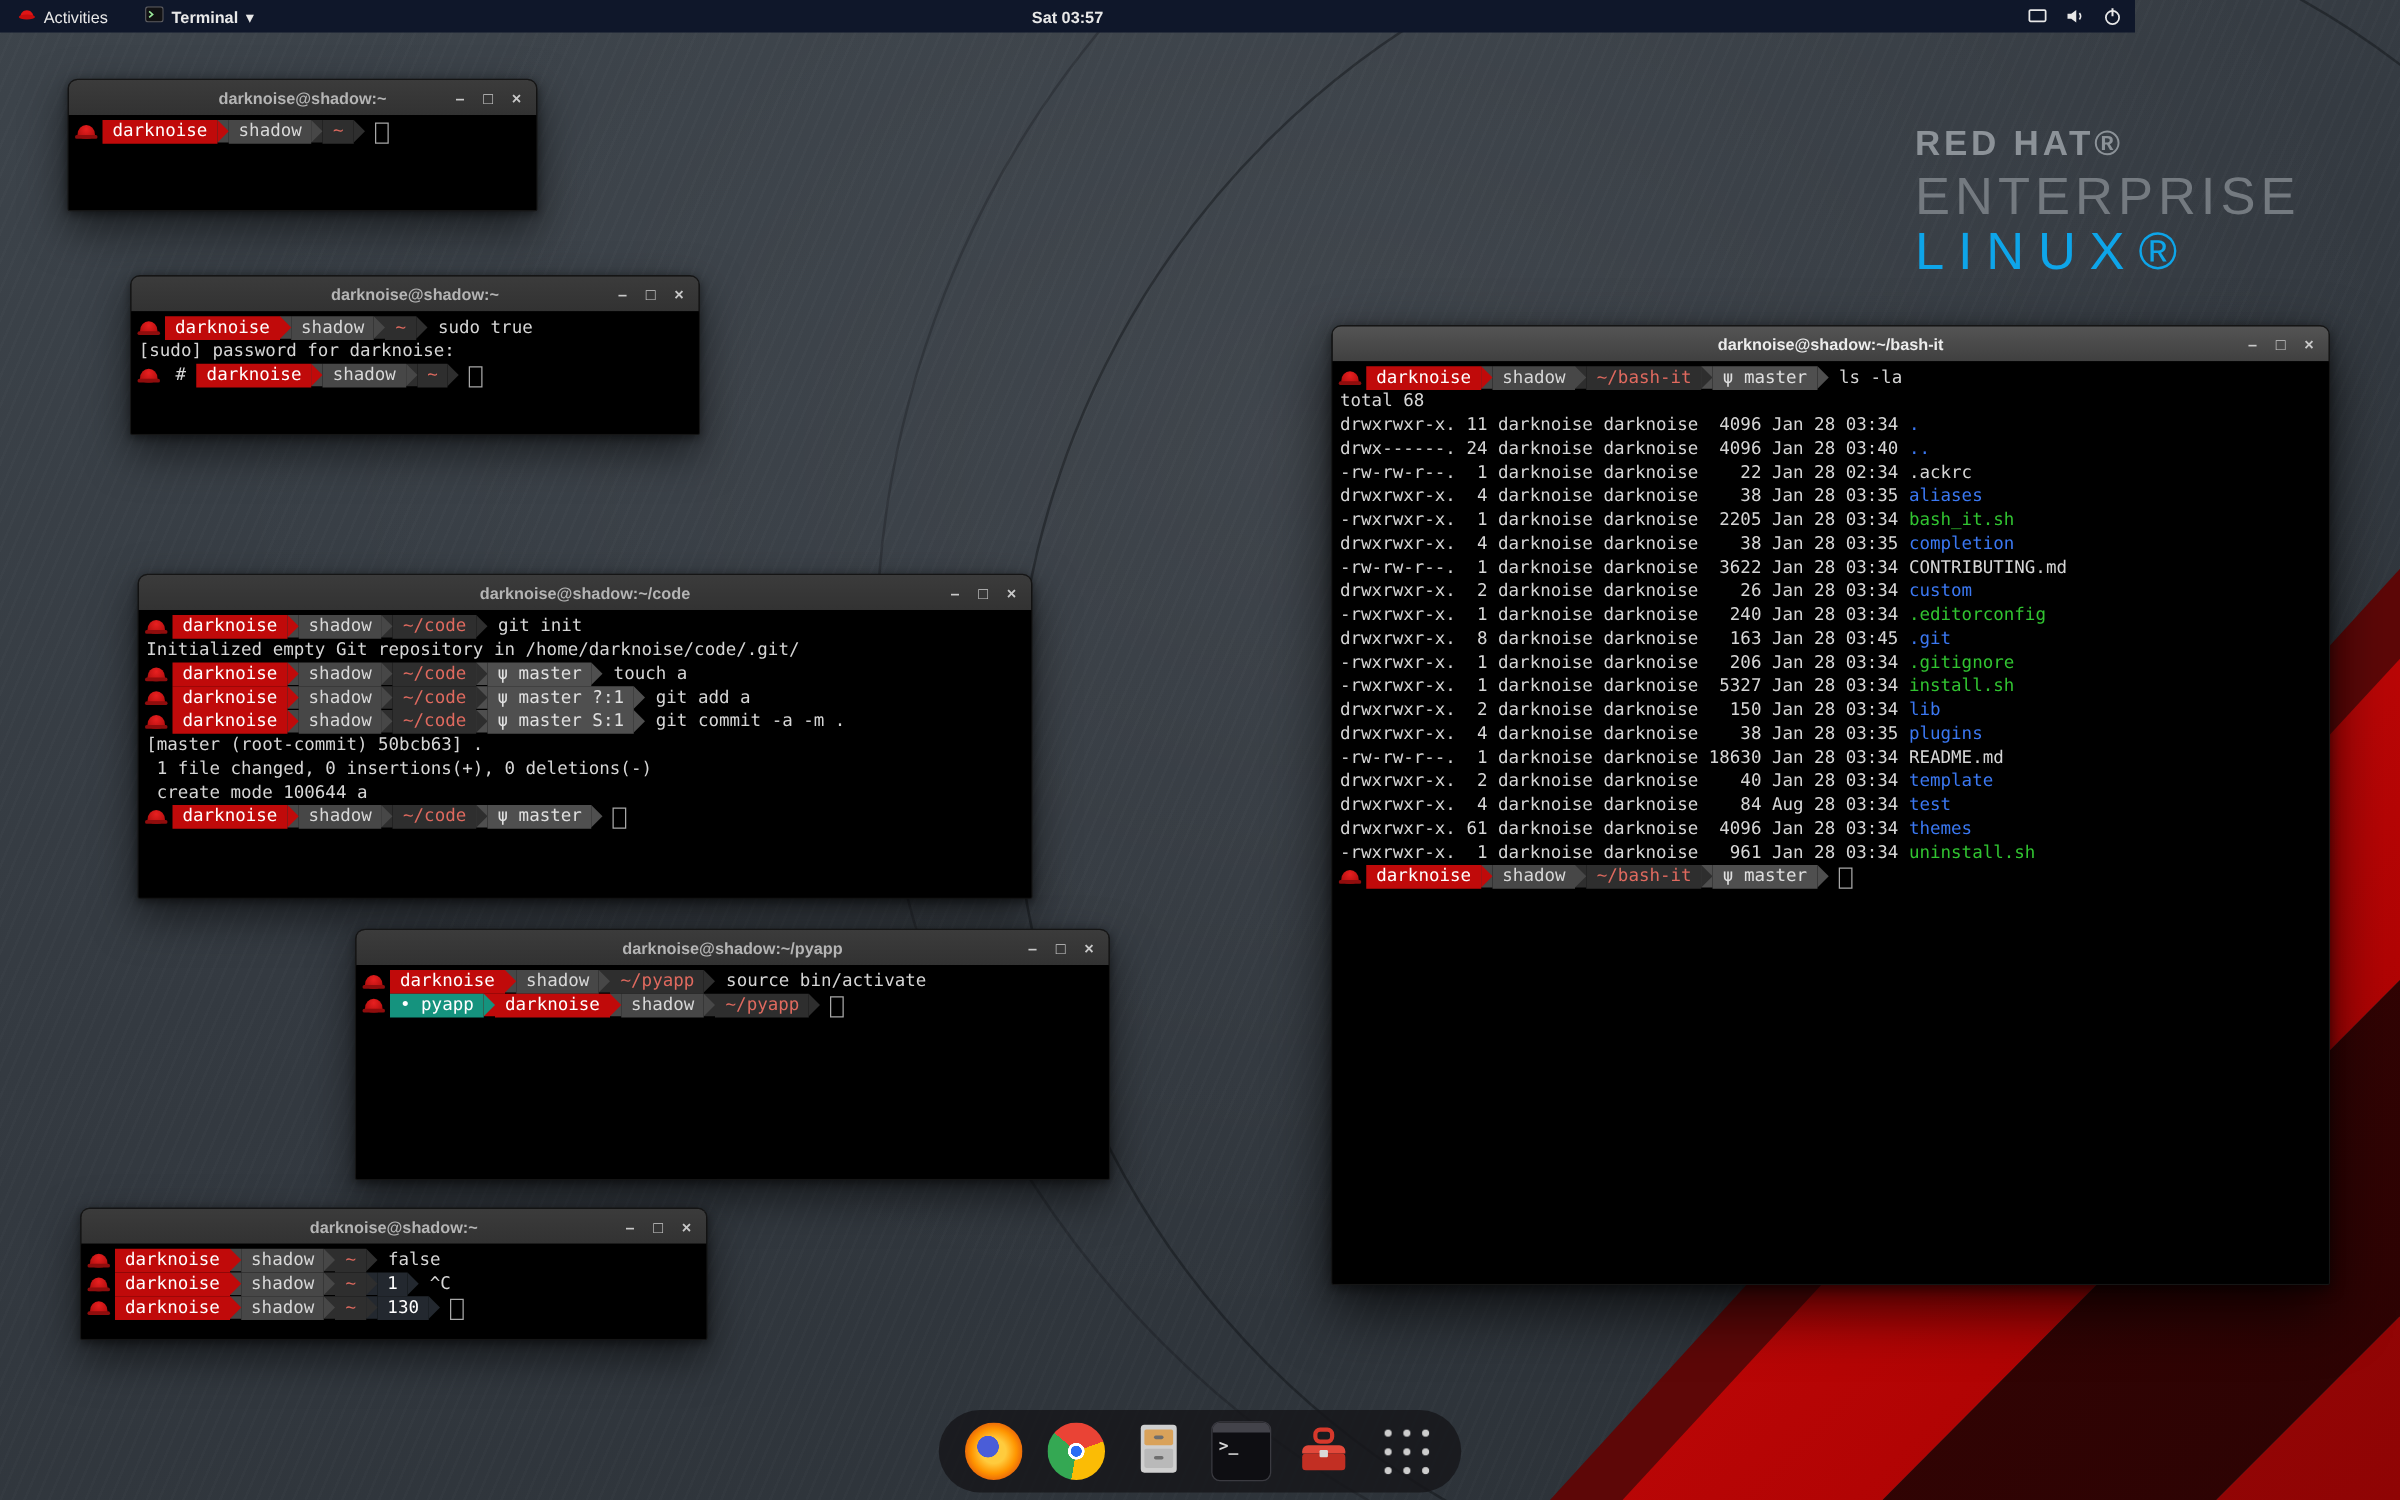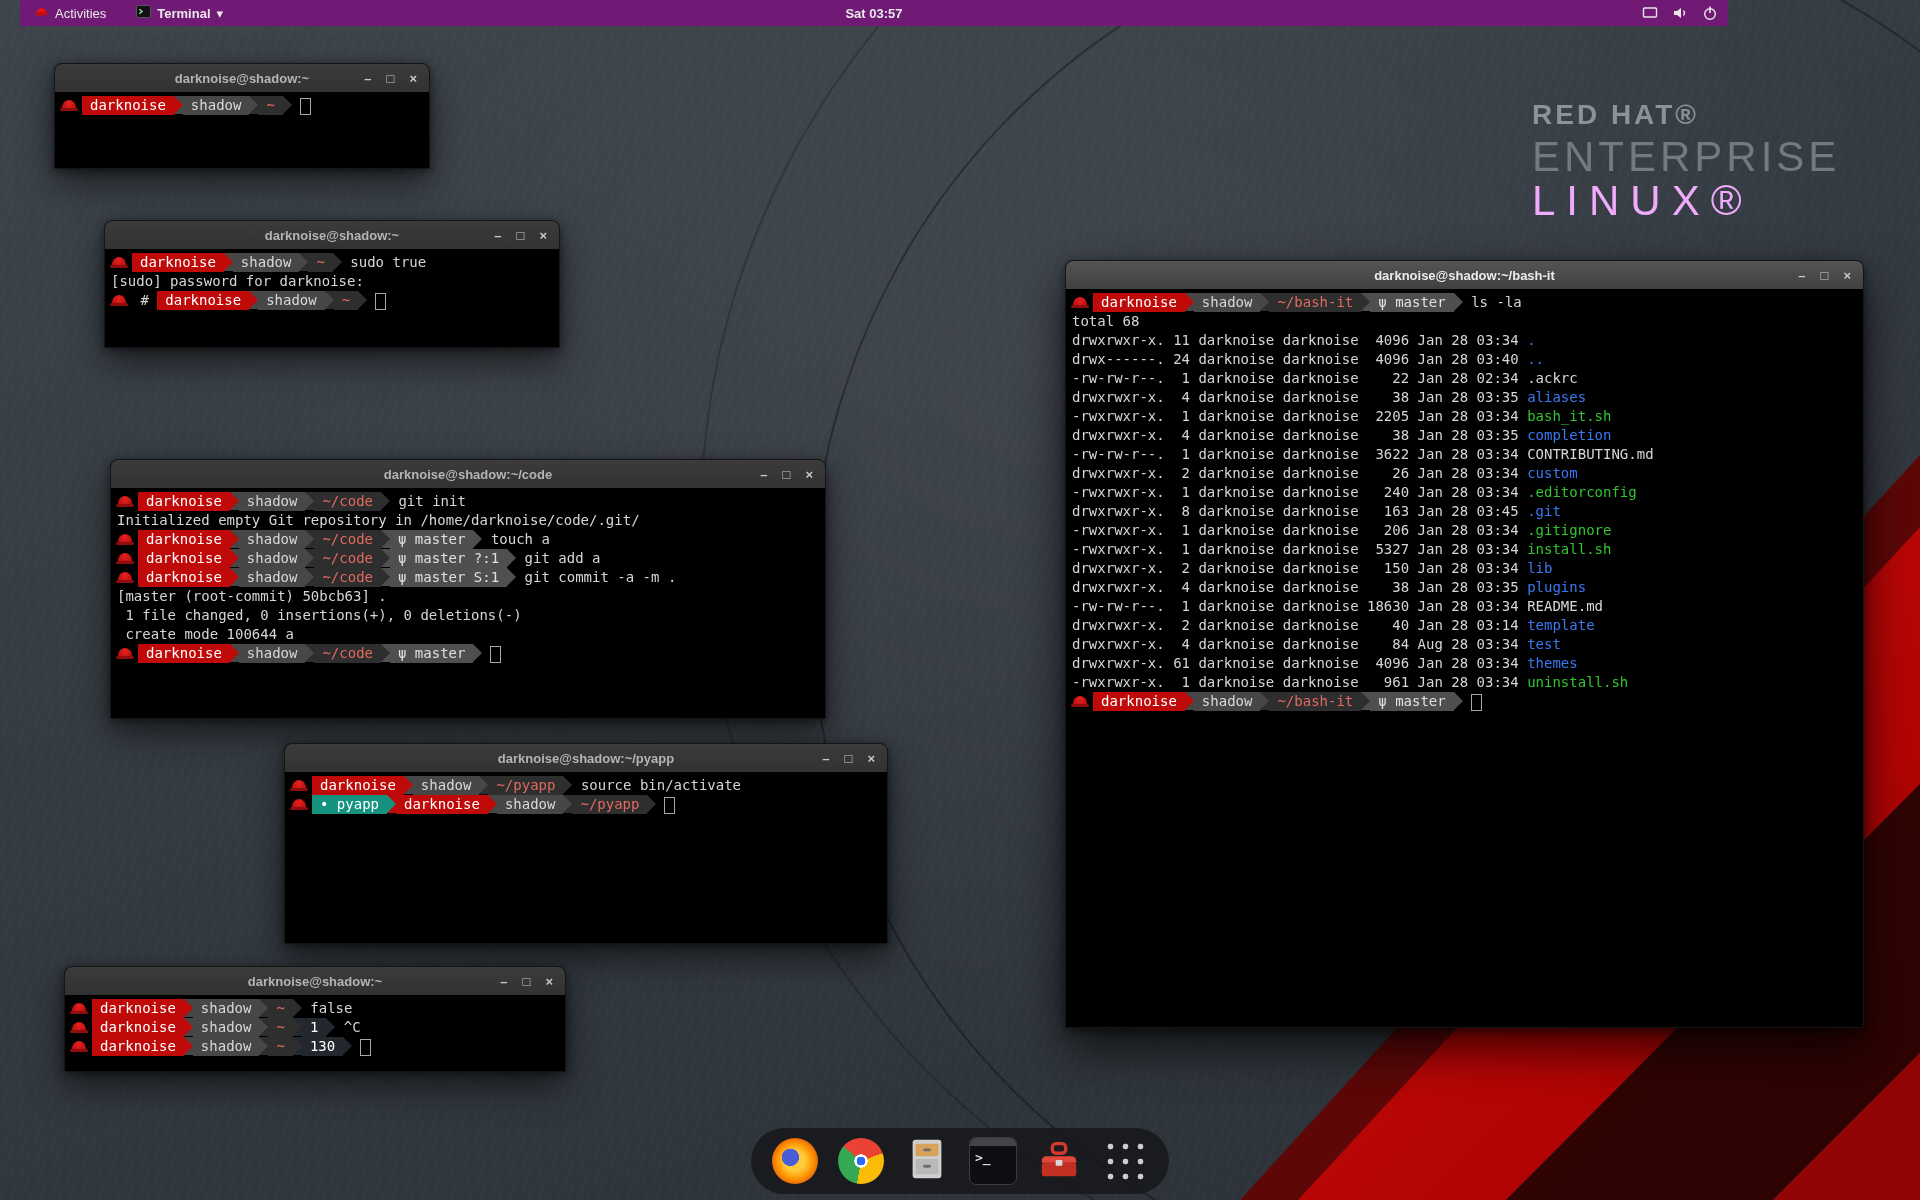--- a/index.html
+++ b/index.html
@@ -21,25 +21,25 @@
   #arc2{left:700px;top:-260px;width:1560px;height:1560px;border:2px solid rgba(10,12,14,0.25);}
   .ribbon{position:absolute;inset:0;z-index:2;}
   #ribbonD{background:#5d0707;clip-path:polygon(1240px 1200px,1920px 455px,1920px 540px,1300px 1200px);}
   #ribbonA{background:linear-gradient(315deg,#a30000,#e31111 60%,#c40808);clip-path:polygon(1298px 1200px,1920px 527px,1920px 784px,1506px 1200px);}
   #ribbonB{background:linear-gradient(315deg,#2c0303,#4c0606);clip-path:polygon(1506px 1200px,1920px 784px,1920px 1053px,1773px 1200px);}
   #ribbonC{background:linear-gradient(315deg,#8f0404,#d01010);clip-path:polygon(1773px 1200px,1920px 1053px,1920px 1200px);}
   
   #brand{position:absolute;left:1532px;top:100px;z-index:3;color:#858b91;line-height:1.04;}
   #brand .b1{font-size:28px;font-weight:bold;letter-spacing:3px;color:#8c9298;}
   #brand .b2{font-size:42px;font-weight:normal;letter-spacing:4px;color:#747a80;margin-top:6px;}
-  #brand .b3{font-size:42px;font-weight:normal;letter-spacing:11px;color:#f0abfc;}
+  #brand .b3{font-size:42px;font-weight:normal;letter-spacing:11px;color:#0ea5e9;}
   
   #topbar{
     position:absolute;left:0;top:0;width:1708px;height:26px;z-index:50;
-    background:#701a75;color:#e8e8e8;display:flex;align-items:center;font-size:13px;margin-left:20px;
+    background:#0f172a;color:#e8e8e8;display:flex;align-items:center;font-size:13px;
   }
   #topbar .tb-left{display:flex;align-items:center;gap:22px;padding-left:10px;}
   .tb-item{display:flex;align-items:center;gap:6px;height:26px;padding:0 4px;cursor:default;}
   #clock{position:absolute;left:50%;transform:translateX(-50%);font-weight:bold;}
   #tray{position:absolute;right:10px;top:0;height:26px;display:flex;align-items:center;gap:14px;}
   .tray-icon{display:inline-flex;}
   
   .window{
     position:absolute;z-index:10;background:#000;border:1px solid #151515;
     border-radius:8px 8px 2px 2px;
@@ -258,21 +258,21 @@
       <div class="tline"><span>drwxrwxr-x.  4 darknoise darknoise    38 Jan 28 03:35 </span><span style="color: rgb(59, 120, 242);">completion</span></div>
       <div class="tline"><span>-rw-rw-r--.  1 darknoise darknoise  3622 Jan 28 03:34 CONTRIBUTING.md</span></div>
       <div class="tline"><span>drwxrwxr-x.  2 darknoise darknoise    26 Jan 28 03:34 </span><span style="color: rgb(59, 120, 242);">custom</span></div>
       <div class="tline"><span>-rwxrwxr-x.  1 darknoise darknoise   240 Jan 28 03:34 </span><span style="color: rgb(49, 196, 49);">.editorconfig</span></div>
       <div class="tline"><span>drwxrwxr-x.  8 darknoise darknoise   163 Jan 28 03:45 </span><span style="color: rgb(59, 120, 242);">.git</span></div>
       <div class="tline"><span>-rwxrwxr-x.  1 darknoise darknoise   206 Jan 28 03:34 </span><span style="color: rgb(49, 196, 49);">.gitignore</span></div>
       <div class="tline"><span>-rwxrwxr-x.  1 darknoise darknoise  5327 Jan 28 03:34 </span><span style="color: rgb(49, 196, 49);">install.sh</span></div>
       <div class="tline"><span>drwxrwxr-x.  2 darknoise darknoise   150 Jan 28 03:34 </span><span style="color: rgb(59, 120, 242);">lib</span></div>
       <div class="tline"><span>drwxrwxr-x.  4 darknoise darknoise    38 Jan 28 03:35 </span><span style="color: rgb(59, 120, 242);">plugins</span></div>
       <div class="tline"><span>-rw-rw-r--.  1 darknoise darknoise 18630 Jan 28 03:34 README.md</span></div>
-      <div class="tline"><span>drwxrwxr-x.  2 darknoise darknoise    40 Jan 28 03:14 </span><span style="color: rgb(59, 120, 242);">template</span></div>
+      <div class="tline"><span>drwxrwxr-x.  2 darknoise darknoise    40 Jan 28 03:34 </span><span style="color: rgb(59, 120, 242);">template</span></div>
       <div class="tline"><span>drwxrwxr-x.  4 darknoise darknoise    84 Aug 28 03:34 </span><span style="color: rgb(59, 120, 242);">test</span></div>
       <div class="tline"><span>drwxrwxr-x. 61 darknoise darknoise  4096 Jan 28 03:34 </span><span style="color: rgb(59, 120, 242);">themes</span></div>
       <div class="tline"><span>-rwxrwxr-x.  1 darknoise darknoise   961 Jan 28 03:34 </span><span style="color: rgb(49, 196, 49);">uninstall.sh</span></div>
       <div class="tline"><span class="hat"></span><span class="seg" style="background: rgb(192, 10, 10); color: rgb(255, 255, 255);">darknoise</span><span class="arrow" style="border-left-color: rgb(192, 10, 10); background: rgb(71, 71, 71);"></span><span class="seg" style="background: rgb(71, 71, 71); color: rgb(216, 216, 216);">shadow</span><span class="arrow" style="border-left-color: rgb(71, 71, 71); background: rgb(46, 46, 46);"></span><span class="seg" style="background: rgb(46, 46, 46); color: rgb(224, 106, 95);">~/bash-it</span><span class="arrow" style="border-left-color: rgb(46, 46, 46); background: rgb(79, 79, 79);"></span><span class="seg" style="background: rgb(79, 79, 79); color: rgb(224, 224, 224);">ψ master</span><span class="arrow" style="border-left-color: rgb(79, 79, 79);"></span><span class="cursor"></span></div>
     </div>
 </div>
 
 <div id="dock">
   <div class="dock-item">
     <div class="icon-firefox"></div>

